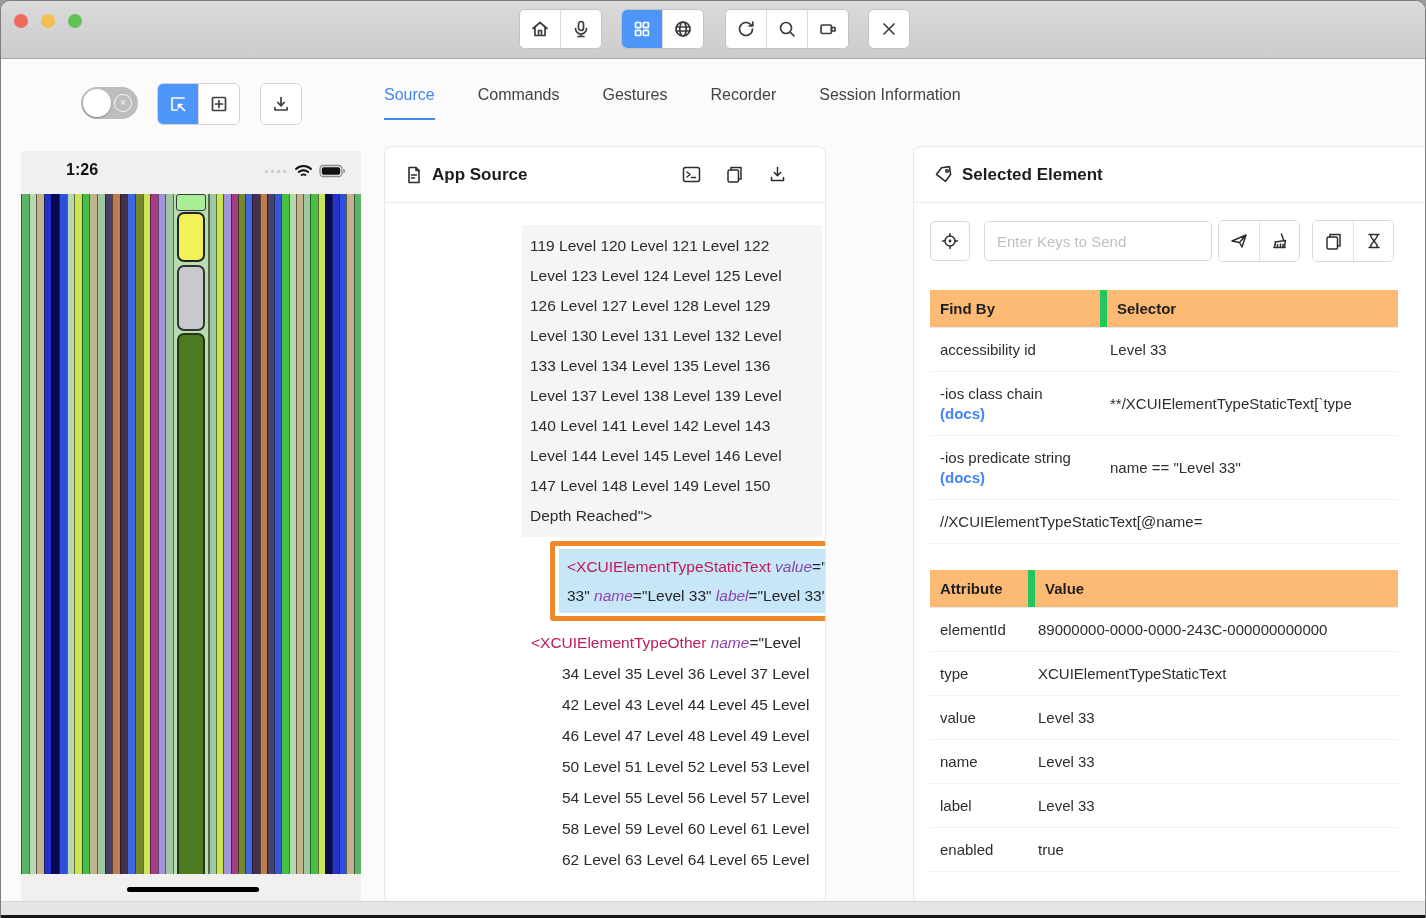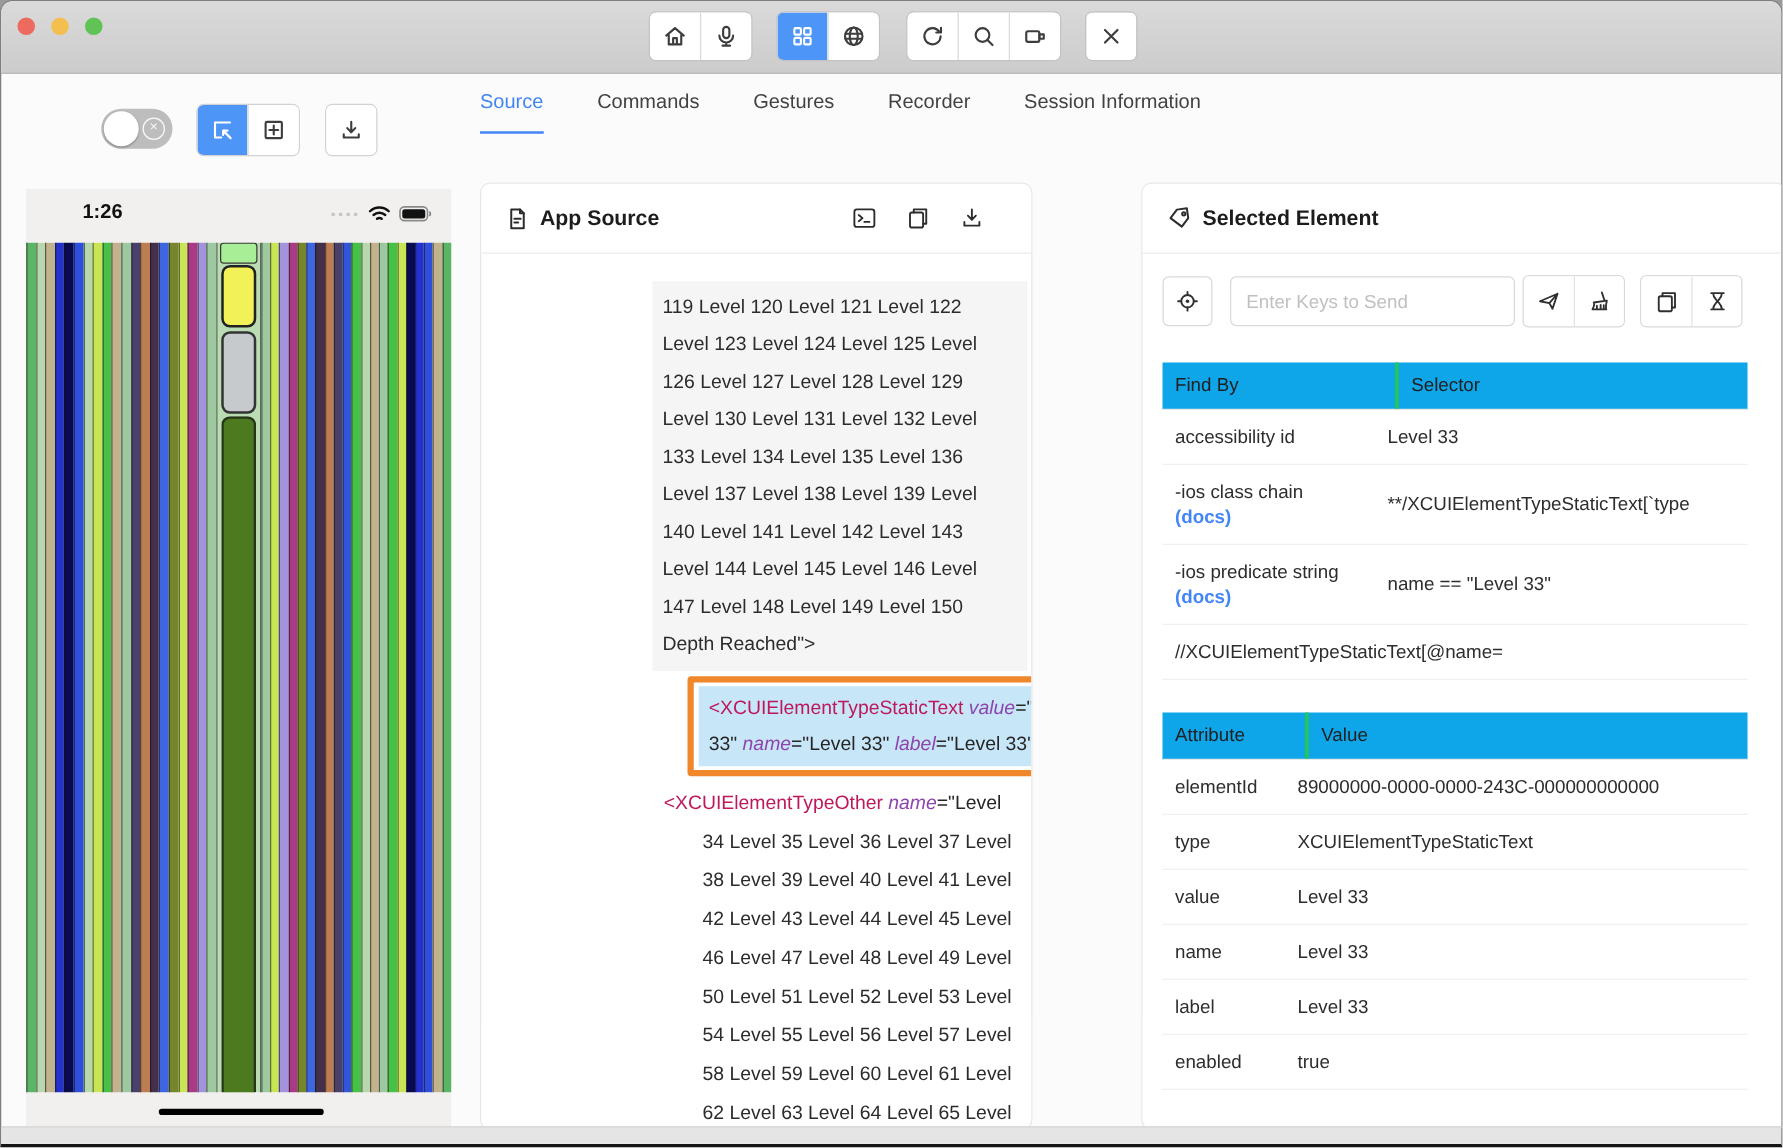--- a/index.html
+++ b/index.html
@@ -36,21 +36,21 @@
   .stripe-run{display:flex;flex:1 1 0;min-width:0;}
   .stripe{flex:1;border-left:1px solid rgba(15,15,15,.55);}
   .center-col{flex:0 0 34px;background:#b9dcb2;border-left:1px solid rgba(15,15,15,.55);border-right:1px solid rgba(15,15,15,.55);display:flex;flex-direction:column;}
   .cc-light{height:15px;margin:0 2px 1px 2px;background:#a7ee97;border:1px solid #3a3a3a;border-radius:3px;}
   .cc-yellow{height:46px;margin:0 3px;background:#f2f157;border:2px solid #222;border-radius:7px;}
   .cc-gray{height:62px;margin:3px 3px 0 3px;background:#c6cacd;border:2px solid #333;border-radius:7px;}
   .cc-green{flex:1;margin:2px 3px 0 3px;background:#4d7a1e;border:2px solid #27351a;border-bottom:none;border-radius:7px 7px 0 0;}
   .phone-bottom{height:32px;background:#f1f0ee;position:relative;}
   .home-bar{position:absolute;left:106px;top:13px;width:132px;height:5px;background:#000;border-radius:3px;}
   
-  .tabs{position:absolute;left:383px;top:72px;display:flex;gap:43px;}
+  .tabs{position:absolute;left:383px;top:85px;display:flex;gap:43px;}
   .tab{font-size:16px;color:#424242;padding-bottom:14px;cursor:pointer;}
   .tab.active{color:#4285f4;border-bottom:2px solid #4285f4;}
   
   .panel{position:absolute;top:145px;background:#fff;border:1px solid #e8e8e8;border-radius:8px;overflow:hidden;box-sizing:border-box;}
   .src-panel{left:383px;width:442px;height:758px;}
   .sel-panel{left:912px;width:516px;height:758px;}
   .panel-hdr{height:55px;display:flex;align-items:center;padding:0 20px;border-bottom:1px solid #ececec;}
   .panel-hdr svg{stroke:#2c2c2c;fill:none;stroke-width:1.6;stroke-linecap:round;stroke-linejoin:round;margin-right:9px;}
   .panel-title{font-size:17px;font-weight:700;color:#1c1c1c;}
   .hdr-icons{margin-left:auto;display:flex;gap:24px;margin-right:18px;}
@@ -70,23 +70,23 @@
   .action-row{display:flex;align-items:center;margin:17px 16px 0 16px;}
   .act-btn{width:40px;height:40px;background:#fff;border:1px solid #d9d9d9;border-radius:5px;display:flex;align-items:center;justify-content:center;box-sizing:border-box;}
   .act-btn svg{stroke:#2f2f2f;fill:none;stroke-width:1.5;stroke-linecap:round;stroke-linejoin:round;}
   .act-grp{display:flex;border:1px solid #d9d9d9;border-radius:5px;overflow:hidden;}
   .act-grp .act-btn{border:none;border-radius:0;}
   .act-grp .act-btn + .act-btn{border-left:1px solid #e2e2e2;}
   .keys-input{height:40px;width:228px;margin-left:14px;border:1px solid #d9d9d9;border-radius:5px;padding:0 12px;font-size:15px;font-family:"Liberation Sans",sans-serif;color:#333;box-sizing:border-box;outline:none;}
   .keys-input::placeholder{color:#c0c0c0;}
   .g1{margin-left:6px;} .g2{margin-left:12px;}
   .tbl{margin:28px 16px 0 16px;width:468px;font-size:15px;color:#2d2d2d;}
-  .tbl .thead{display:flex;background:#0ea5e9;border-bottom:1px solid #e8e8e8;font-weight:400;color:#1f1f1f;}
+  .tbl .thead{display:flex;background:#fdba74;border-bottom:1px solid #e8e8e8;font-weight:700;color:#1f1f1f;}
   .tbl .th{padding:10px 10px;box-sizing:border-box;}
-  .tbl .th+.th{border-left:3px solid #22c55e;margin-left:16px;}
+  .tbl .th+.th{border-left:7px solid #22c55e;}
   .tbl .tr{display:flex;border-bottom:1px solid #f0f0f0;}
   .tbl .td{padding:13px 10px;box-sizing:border-box;}
   .c1f{width:170px;flex:0 0 170px;} .c2f{flex:1;min-width:0;white-space:nowrap;overflow:hidden;display:flex;align-items:center;}
   .c1a{width:98px;flex:0 0 98px;} .c2a{flex:1;min-width:0;white-space:nowrap;overflow:hidden;display:flex;align-items:center;}
   .docs{color:#4285f4;font-weight:700;display:block;margin-top:3px;cursor:pointer;}
   .attr-tbl{margin-top:26px;}
   
   .footer{position:absolute;left:0;right:0;bottom:0;height:13px;background:#e5e5e5;border-top:1px solid #d6d6d6;}
 </style>
 </head>
@@ -318,21 +318,20 @@
         </div>
       <div class="sel-box">
         <div class="sel-blue">
             <div class="srcline"><span class="seg-tag">&lt;XCUIElementTypeStaticText </span><span class="seg-attr">value</span><span class="seg-plain">="Level</span></div>
             <div class="srcline"><span class="seg-plain">33" </span><span class="seg-attr">name</span><span class="seg-plain">="Level 33" </span><span class="seg-attr">label</span><span class="seg-plain">="Level 33"&gt;</span></div>
           </div>
       </div>
       <div class="src-other">
           <div class="srcline"><span class="seg-tag">&lt;XCUIElementTypeOther </span><span class="seg-attr">name</span><span class="seg-plain">="Level</span></div>
           <div class="srcline">34 Level 35 Level 36 Level 37 Level</div>
-          <div class="srcline">38 Level 39 Level 40 Level 41 Level</div>
           <div class="srcline">42 Level 43 Level 44 Level 45 Level</div>
           <div class="srcline">46 Level 47 Level 48 Level 49 Level</div>
           <div class="srcline">50 Level 51 Level 52 Level 53 Level</div>
           <div class="srcline">54 Level 55 Level 56 Level 57 Level</div>
           <div class="srcline">58 Level 59 Level 60 Level 61 Level</div>
           <div class="srcline">62 Level 63 Level 64 Level 65 Level</div>
         </div>
     </div>
   </div>
 

